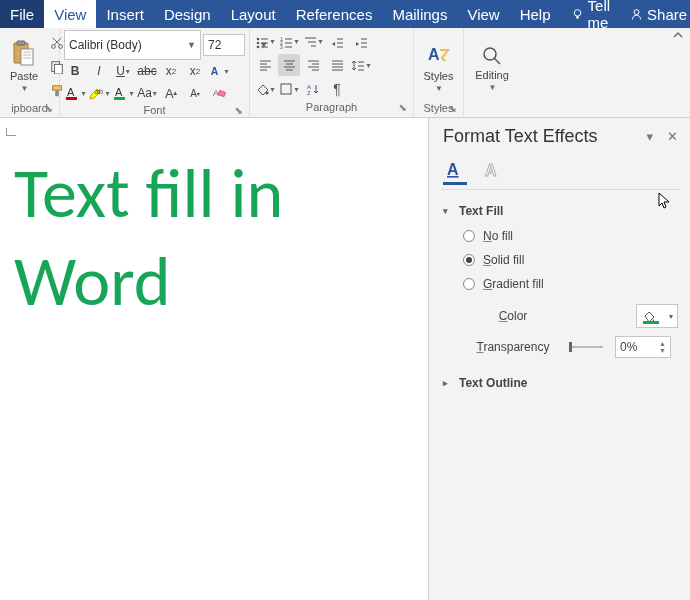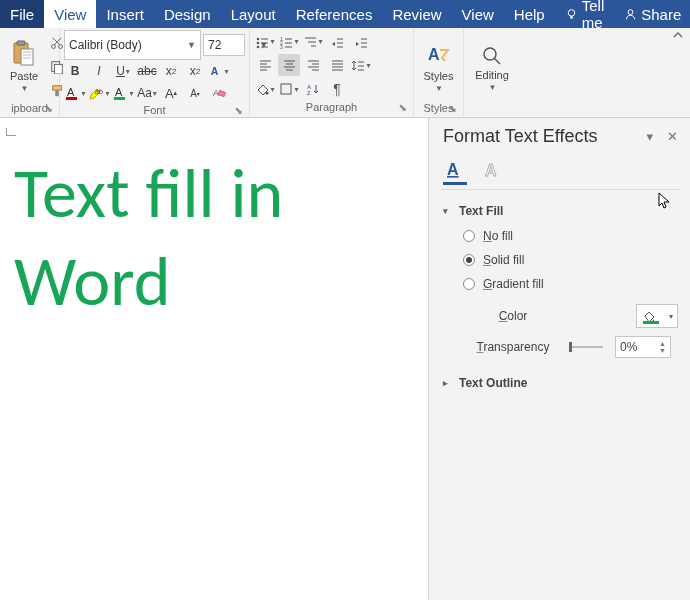--- a/index.html
+++ b/index.html
@@ -70,21 +70,21 @@
 </head>
 <body>
 
 <div class="tabs">
   <div class="tab file">File</div>
   <div class="tab active">View</div>
   <div class="tab">Insert</div>
   <div class="tab">Design</div>
   <div class="tab">Layout</div>
   <div class="tab">References</div>
-  <div class="tab">Review</div>
+  <div class="tab">Mailings</div>
   <div class="tab">View</div>
   <div class="tab">Help</div>
   <div class="tab">
     <span class="icon">
       <svg width="13" height="13" viewBox="0 0 16 16">
           <circle cx="8" cy="6" r="4" fill="none" stroke="#fff" stroke-width="1.2"></circle>
           <rect x="6.5" y="10" width="3" height="3" fill="#fff"></rect>
         </svg>
     </span>
     <span>Tell me</span>

